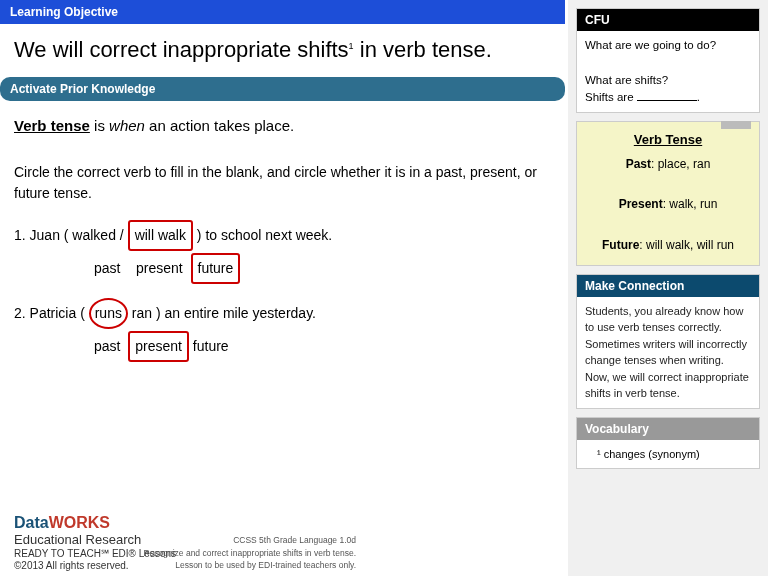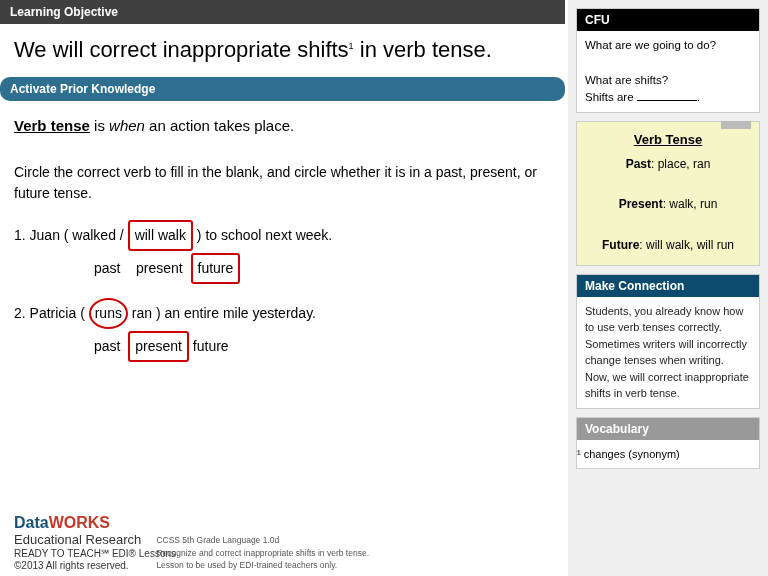--- a/index.html
+++ b/index.html
@@ -19,21 +19,21 @@
       left: 0;
       top: 0;
       width: 565px;
       height: 576px;
       background: #fff;
       padding: 0;
     }
 
     
     .learning-objective-banner {
-      background: #404040;
+      background: #1d4ed8;
       color: #fff;
       font-size: 12px;
       font-weight: bold;
       padding: 5px 10px;
       width: 100%;
     }
 
     
     .main-heading {
       font-size: 22px;
@@ -213,21 +213,21 @@
 
     .vocabulary-header {
       background: #999;
       color: #fff;
       font-weight: bold;
       font-size: 12px;
       padding: 4px 8px;
     }
 
     .vocabulary-body {
-      padding: 6px 0;
+      padding: 6px 20px;
       font-size: 11px;
       line-height: 1.5;
     }
 
     
     .footer {
       position: absolute;
       bottom: 0;
       left: 0;
       width: 565px;
@@ -256,22 +256,23 @@
       color: #333;
     }
 
     .dataworks-sub2 {
       font-size: 10px;
       color: #333;
     }
 
     .footer-right {
       position: absolute;
-      right: 196px;
+      right: 209px;
       bottom: 4px;
+      text-align: right;
       font-size: 8.5px;
       color: #555;
       line-height: 1.5;
     }
 
     sup {
       font-size: 9px;
     }
   </style>
 </head>

